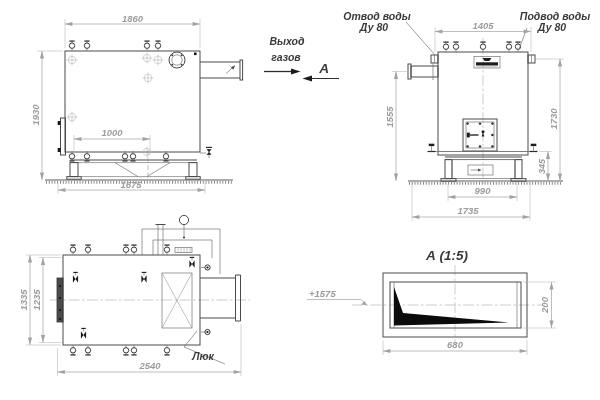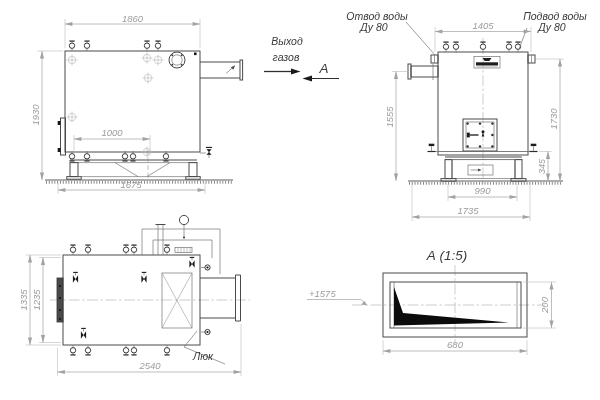--- a/index.html
+++ b/index.html
@@ -1,17 +1,17 @@
 <!DOCTYPE html>
 <html><head>
 <meta charset="utf-8">
 <style>
   html,body{margin:0;padding:0;background:#ffffff;}
   .stage{position:relative;width:600px;height:400px;background:#ffffff;overflow:hidden;
-         font-family:"Liberation Sans",sans-serif;}
+         font-family:"Liberation Sans",sans-serif;font-weight:bold;}
   svg{display:block;}
   
   .ln{stroke:#4a4a4a;stroke-width:1;fill:none;}
   .thin{stroke:#6a6a6a;stroke-width:.65;fill:none;}
   .lt{stroke:#8f8f8f;stroke-width:.55;fill:none;}
   .dim{stroke:#a8a8a8;stroke-width:.75;fill:none;}
   .ext{stroke:#b3b3b3;stroke-width:.55;fill:none;}
   .cl{stroke:#9a9a9a;stroke-width:.5;fill:none;stroke-dasharray:11 2.5 2.5 2.5;}
   .dash{stroke:#8c8c8c;stroke-width:.55;fill:none;stroke-dasharray:5 2.5;}
   .xh{stroke:#b7b7b7;stroke-width:.6;fill:none;}

